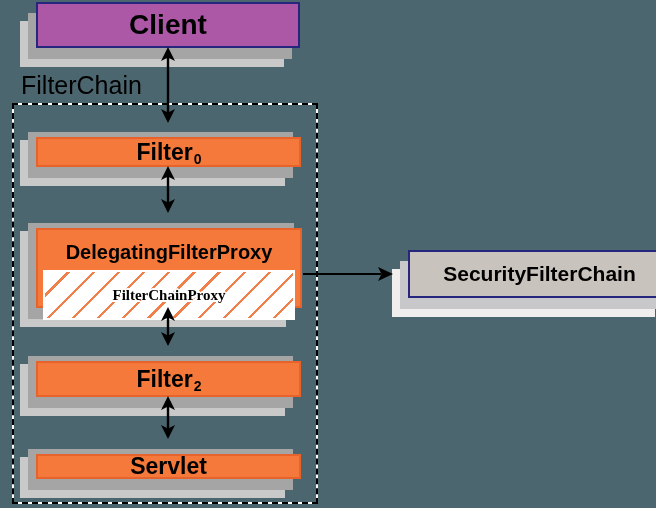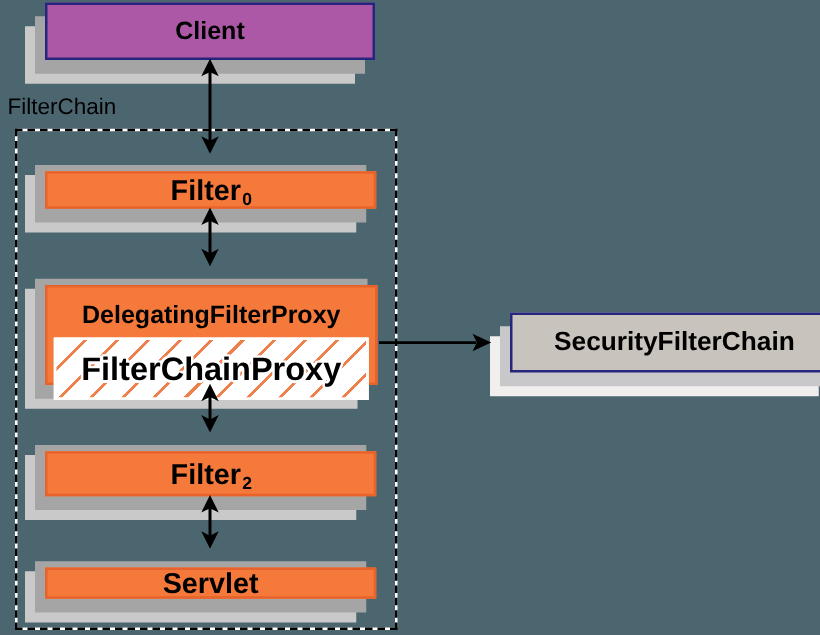--- a/index.html
+++ b/index.html
@@ -8,53 +8,53 @@
     position:relative;width:656px;height:508px;background:#4C6670;
     overflow:hidden;
   }
   *,*::before,*::after{box-sizing:border-box;}
 
   
   .fc-outer{position:absolute;left:12px;top:103px;width:306px;height:401px;
     border:2px solid #ffffff;z-index:1;}
   .fc-inner{position:absolute;inset:-2px;border:2px dashed #000000;}
 
-  .fc-label{position:absolute;left:6px;top:70px;font-size:18px;line-height:30px;
+  .fc-label{position:absolute;left:21px;top:70px;font-size:25px;line-height:30px;
     color:#000;z-index:1;letter-spacing:0px;}
 
   
   .stack{position:absolute;z-index:2;}
   .sh{position:absolute;inset:0;}
   .sh2{transform:translate(-16px,19px);background:#C9C9C9;}
   .sh1{transform:translate(-8px,11px);background:#A5A5A5;}
   .stack.sfc .sh2{background:#F0EFED;}
   .stack.sfc .sh1{background:#C8C8CA;}
   .box{position:absolute;inset:0;display:flex;align-items:center;justify-content:center;
     font-weight:bold;color:#000;}
   .box.orange{background:#F4793B;border:2px solid #E8632B;font-size:23px;margin-top:16px;}
-  .box.purple{background:#AC58A6;border:2px solid #26267E;font-size:20px;}
+  .box.purple{background:#AC58A6;border:2px solid #26267E;font-size:28px;}
   .box.gray{background:#C8C3BC;border:2px solid #26267E;font-size:21px;}
 
   .subscript{font-size:14px;font-weight:bold;position:relative;top:7px;left:1px;}
 
   
   .dfp-title{position:absolute;left:0;right:0;top:6px;height:32px;
     display:flex;align-items:center;justify-content:center;
     font-weight:bold;font-size:20px;color:#000000;}
   .hatch{position:absolute;left:5px;right:5px;top:40px;height:50px;
     background:
       repeating-linear-gradient(135deg,
         rgba(255,255,255,0) 0px, rgba(255,255,255,0) 15.5px,
         #EF7F4B 15.5px, #EF7F4B 17.8px),
       #ffffff;
     border:2px solid #ffffff;
     display:flex;align-items:center;justify-content:center;}
-  .hatch-label{font-weight:bold;font-size:26px;color:#000;
+  .hatch-label{font-weight:bold;font-size:15px;color:#000;
     text-shadow:-2px 0 0 #fff,2px 0 0 #fff,0 -2px 0 #fff,0 2px 0 #fff,
-      -1.5px -1.5px 0 #fff,1.5px -1.5px 0 #fff,-1.5px 1.5px 0 #fff,1.5px 1.5px 0 #fff;}
+      -1.5px -1.5px 0 #fff,1.5px -1.5px 0 #fff,-1.5px 1.5px 0 #fff,1.5px 1.5px 0 #fff;font-family:Liberation Serif, serif;}
 
   .arrow{position:absolute;z-index:3;}
   .arrow svg{display:block;}
 </style>
 </head>
 <body>
 
 <div id="canvas">
 
   <div class="fc-label">FilterChain</div>

